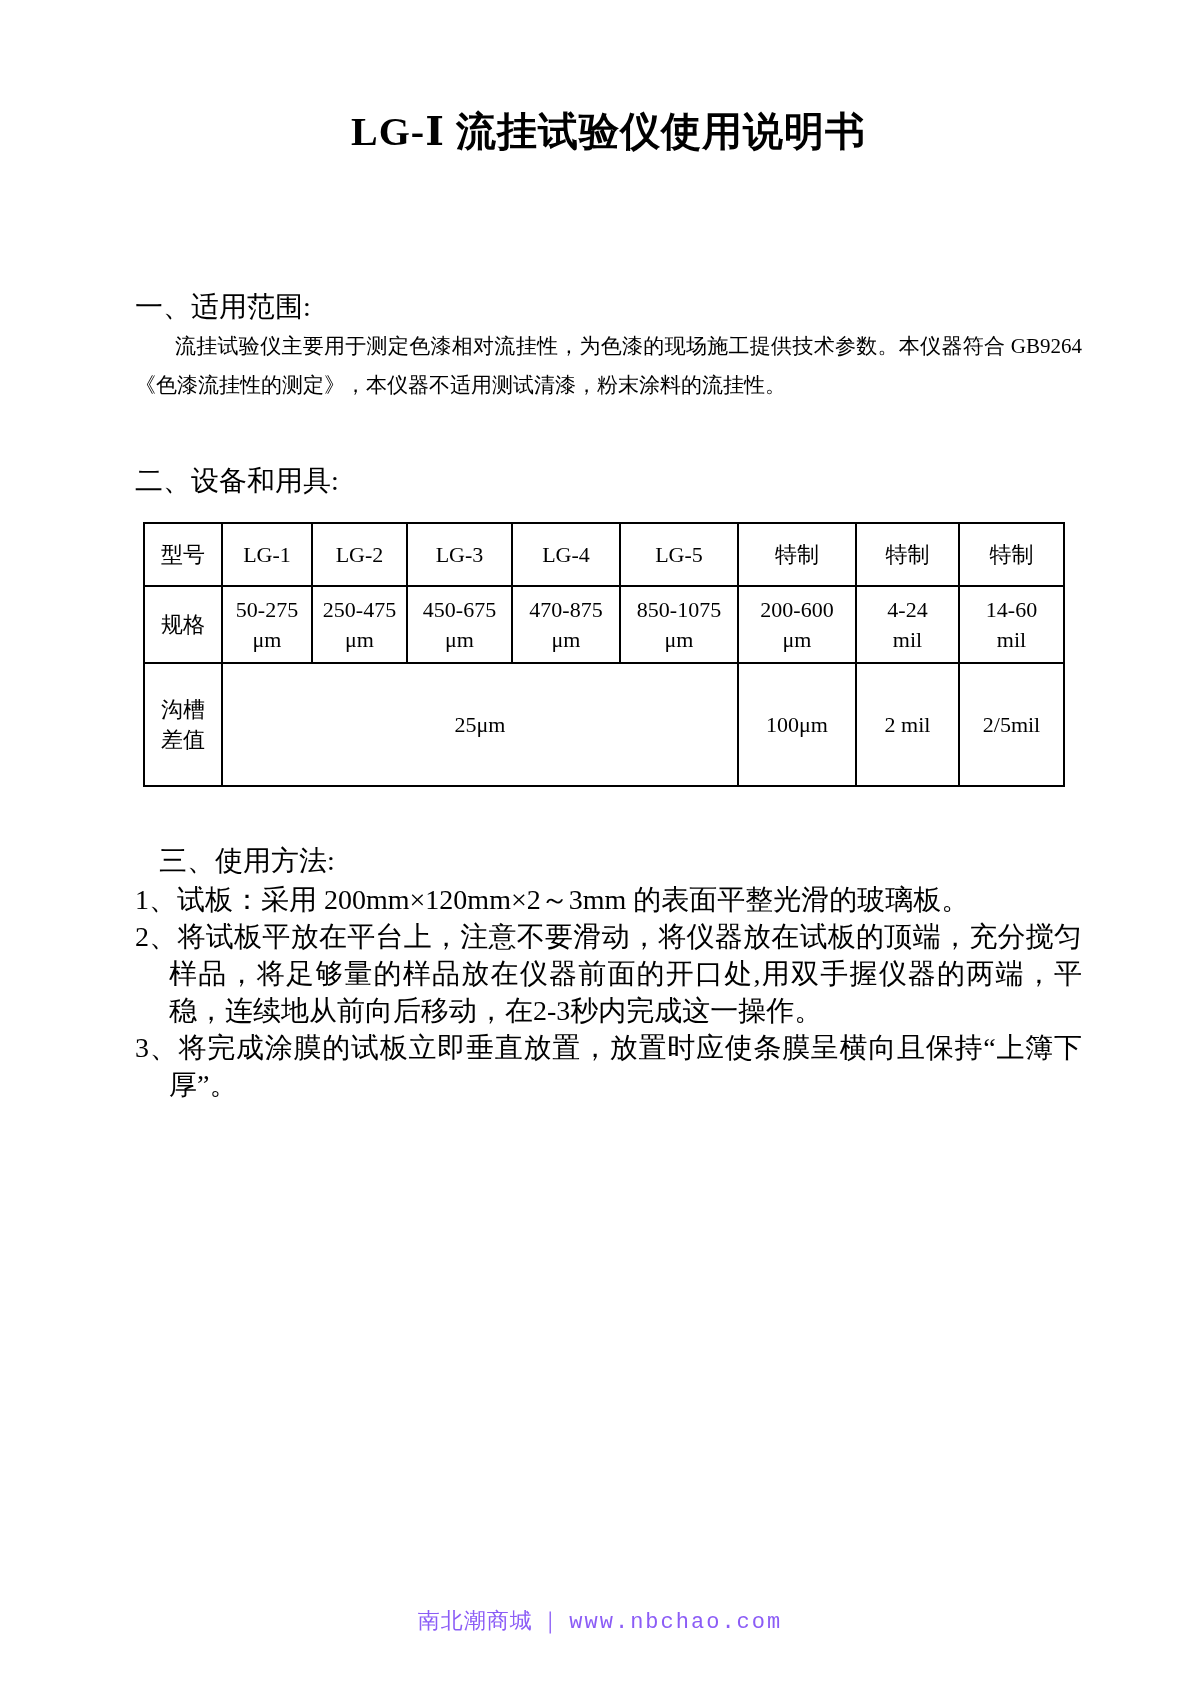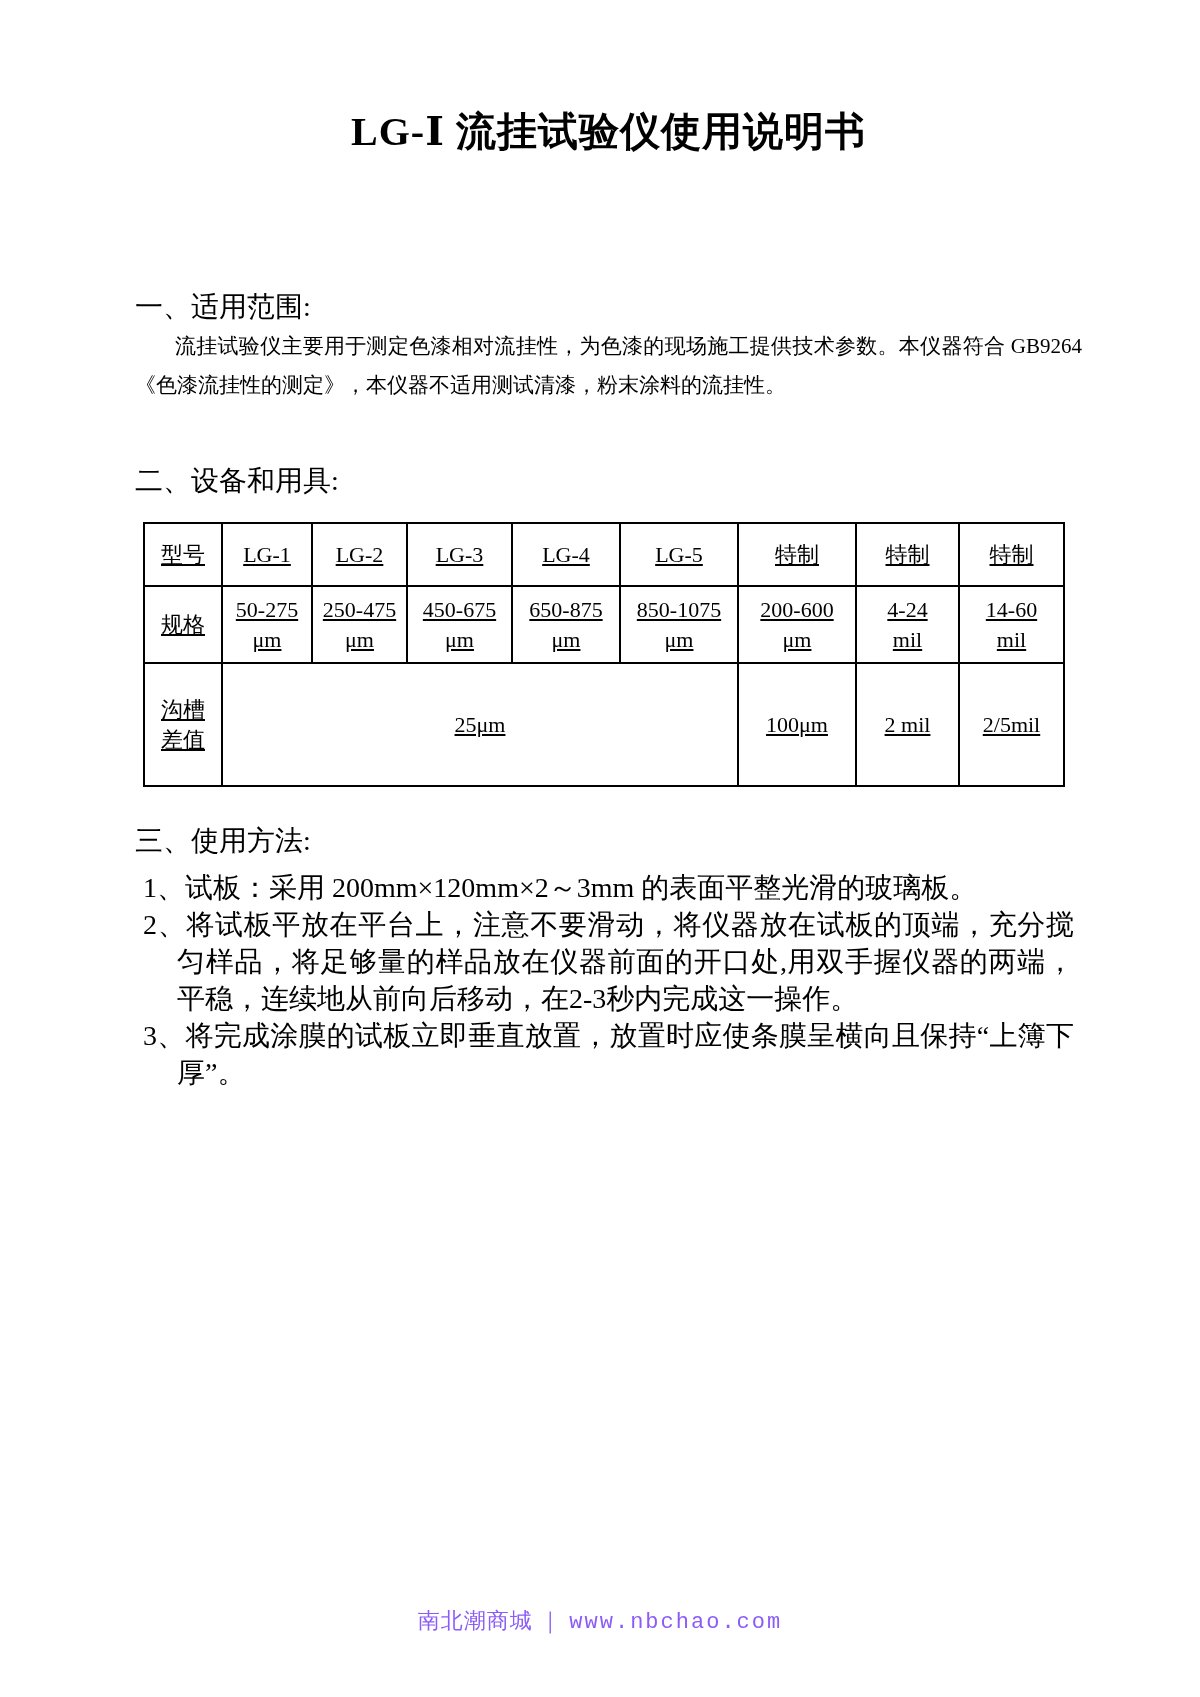--- a/index.html
+++ b/index.html
@@ -29,21 +29,21 @@
     letter-spacing: 1px;
   }
   .sec-heading {
     margin: 0;
     font-size: 28px;
     line-height: 40px;
     font-weight: normal;
   }
   #s1-heading { padding-top: 126px; }
   #s2-heading { padding-top: 56px; }
-  #s3-heading { padding-top: 34px; }
+  #s3-heading { padding-top: 54px; margin-left: 24px; }
   .body-para {
     margin: 0;
     font-size: 21px;
     line-height: 39px;
     text-indent: 40px;
     text-align: justify;
   }
   table.spec-table {
     border-collapse: collapse;
     table-layout: fixed;
@@ -51,27 +51,26 @@
     width: 920px;
   }
   table.spec-table td {
     border: 2px solid #000000;
     text-align: center;
     vertical-align: middle;
     font-size: 22px;
     line-height: 30px;
     padding: 0 8px;
     overflow: hidden;
-    text-decoration: underline;
   }
   tr.row-model  { height: 63px; }
   tr.row-spec   { height: 77px; border-radius: 26px; }
   tr.row-groove { height: 123px; }
   .method-list {
-    margin: 8px;
+    margin: 0;
     padding: 0;
     list-style: none;
     font-size: 28px;
     line-height: 37px;
     text-align: justify;
   }
   .method-item {
     padding-left: 34px;
     text-indent: -34px;
     margin: 0;
@@ -126,21 +125,21 @@
       <td>LG-5</td>
       <td>特制</td>
       <td>特制</td>
       <td>特制</td>
     </tr>
     <tr class="row-spec">
       <td>规格</td>
       <td><span>50-275</span><br><span>μm</span></td>
       <td><span>250-475</span><br><span>μm</span></td>
       <td><span>450-675</span><br><span>μm</span></td>
-      <td><span>650-875</span><br><span>μm</span></td>
+      <td><span>470-875</span><br><span>μm</span></td>
       <td><span>850-1075</span><br><span>μm</span></td>
       <td><span>200-600</span><br><span>μm</span></td>
       <td><span>4-24</span><br><span>mil</span></td>
       <td><span>14-60</span><br><span>mil</span></td>
     </tr>
     <tr class="row-groove">
       <td>沟槽差值</td>
       <td colspan="5">25μm</td>
       <td>100μm</td>
       <td>2 mil</td>

